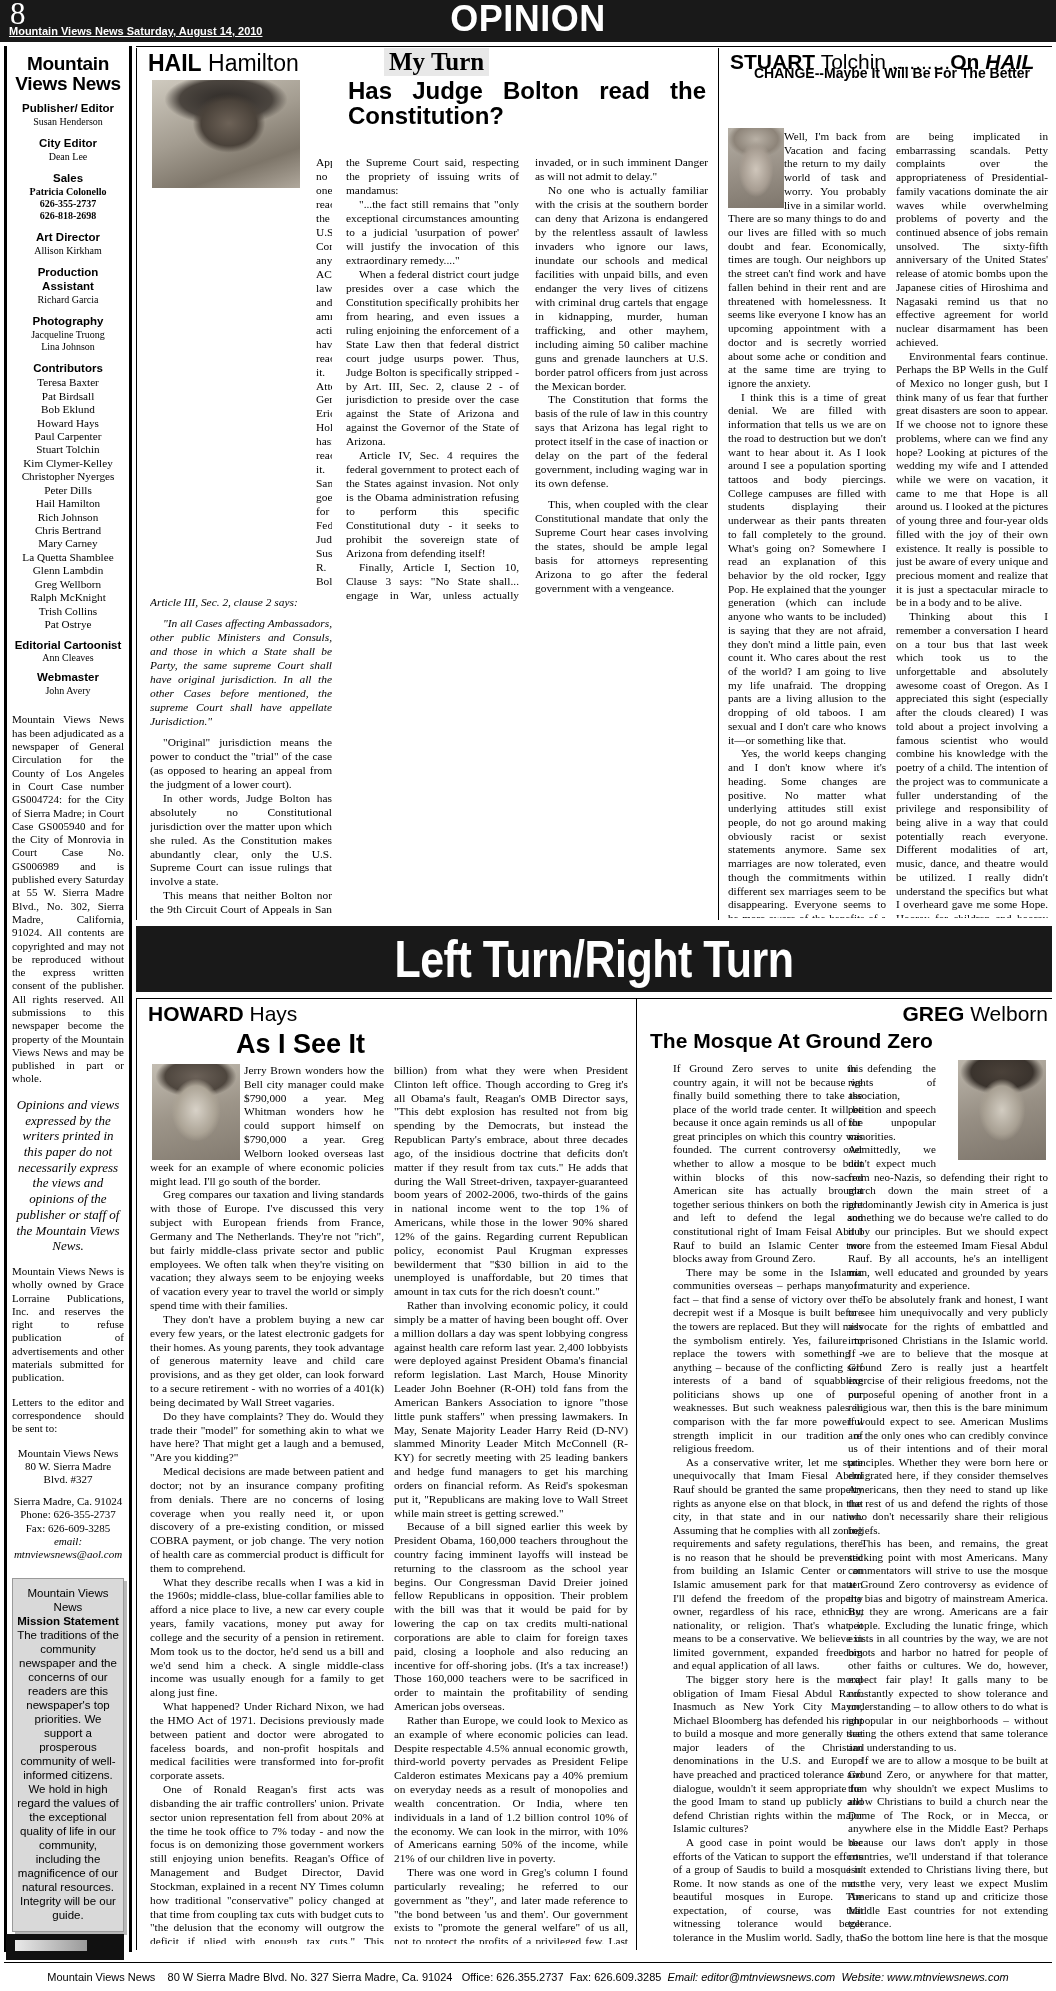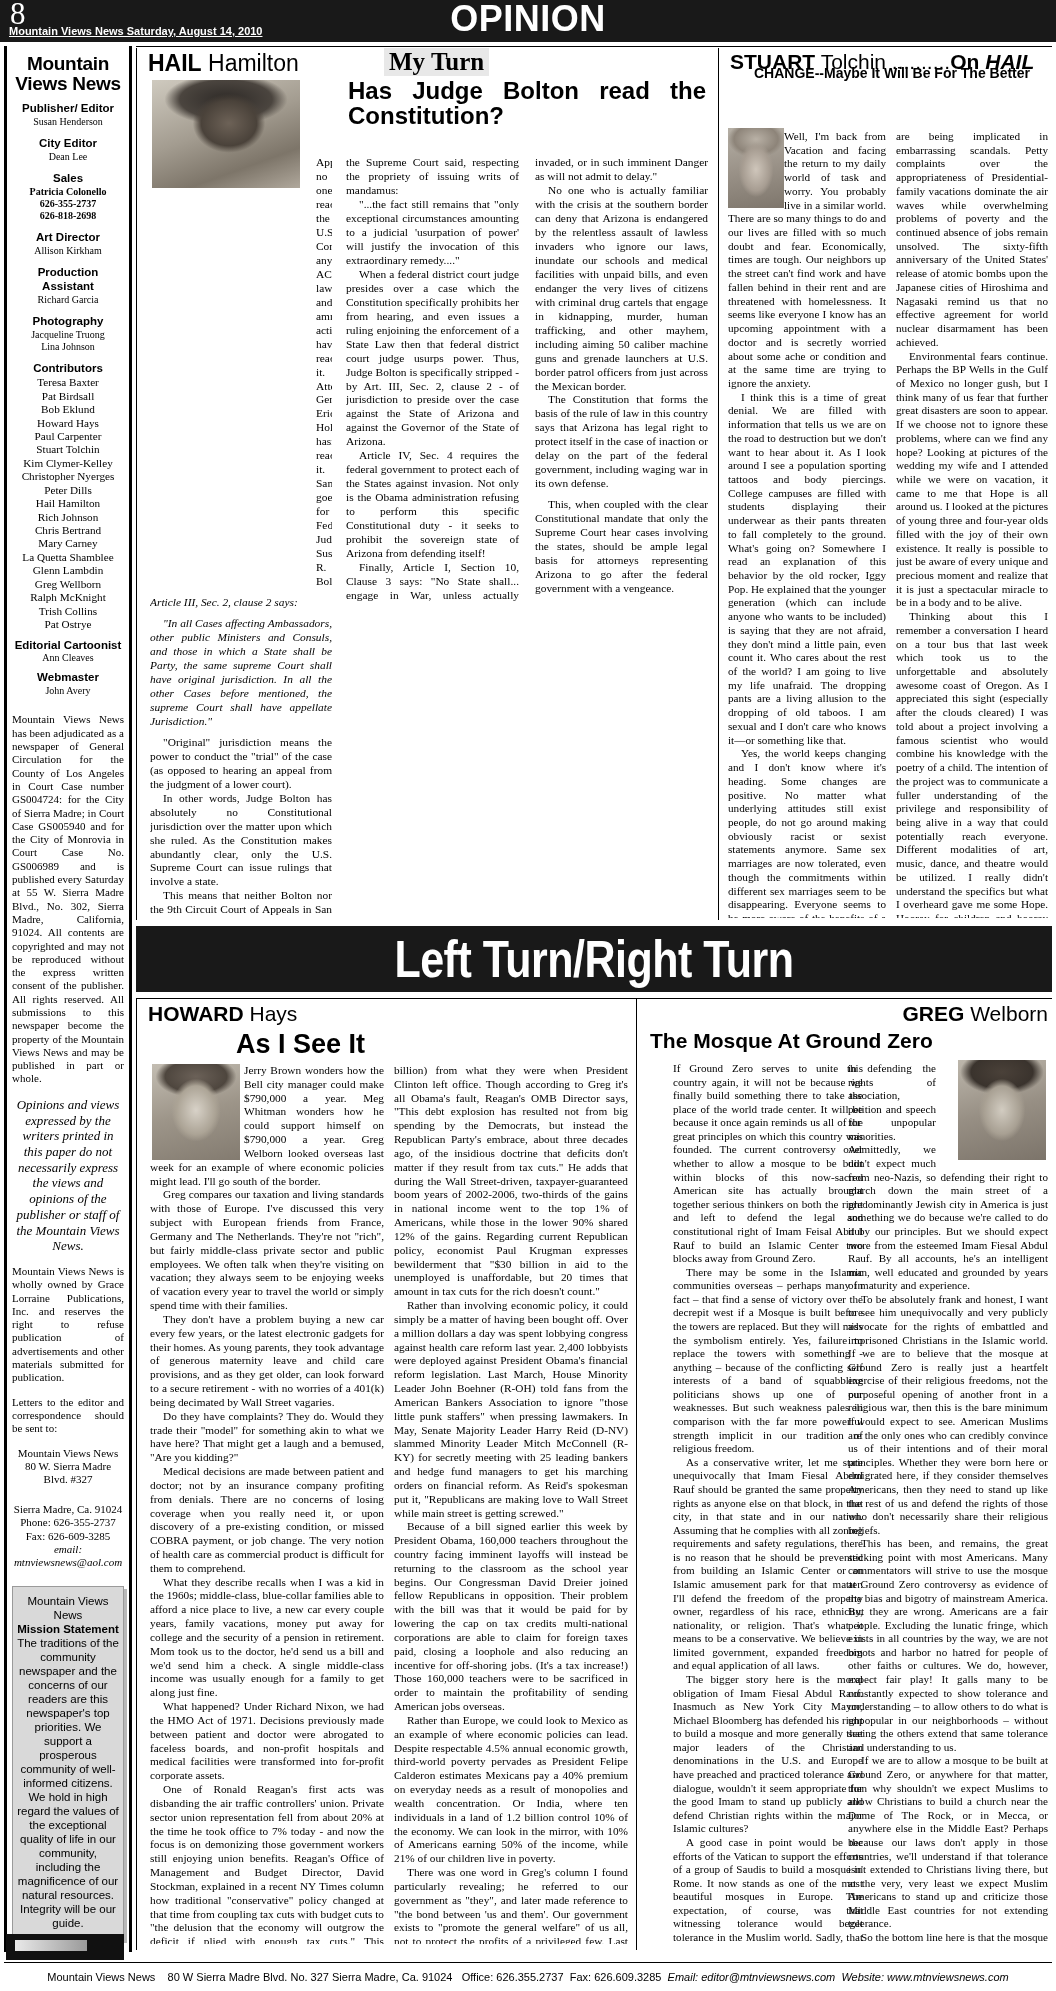--- a/index.html
+++ b/index.html
@@ -292,21 +292,21 @@
     <div class="sb-role tight">Webmaster</div>
     <div class="sb-name">John Avery</div>
 
     <div class="sb-legal">Mountain Views News has been adjudicated as a newspaper of General Circulation for the County of Los Angeles in Court Case number GS004724: for the City of Sierra Madre; in Court Case GS005940 and for the City of Monrovia in Court Case No. GS006989 and is published every Saturday at 55 W. Sierra Madre Blvd., No. 302, Sierra Madre, California, 91024. All contents are copyrighted and may not be reproduced without the express written consent of the publisher. All rights reserved. All submissions to this newspaper become the property of the Mountain Views News and may be published in part or whole.</div>
     <div class="sb-italic">Opinions and views expressed by the writers printed in this paper do not necessarily express the views and opinions of the publisher or staff of the Mountain Views News.</div>
     <div class="sb-block">Mountain Views News is wholly owned by Grace Lorraine Publications, Inc. and reserves the right to refuse publication of advertisements and other materials submitted for publication.</div>
     <div class="sb-block">Letters to the editor and correspondence should be sent to:</div>
 
     <div class="sb-center">Mountain Views News</div>
     <div class="sb-center" style="margin-top:0">80 W. Sierra Madre Blvd. #327</div>
-    <div class="sb-center" style="margin-top:16px">Sierra Madre, Ca.  91024</div>
+    <div class="sb-center" style="margin-top:8px">Sierra Madre, Ca.  91024</div>
     <div class="sb-center" style="margin-top:0">Phone: 626-355-2737</div>
     <div class="sb-center" style="margin-top:0">Fax: 626-609-3285</div>
     <div class="sb-center em" style="margin-top:0;font-style:italic">email:</div>
     <div class="sb-center em" style="margin-top:0;font-style:italic">mtnviewsnews@aol.com</div>
 
     <div class="mission-box">
       <div class="mission-title">Mountain Views</div>
       <div class="mission-title">News</div>
       <div class="mission-head">Mission Statement</div>
       <div>The traditions of the community newspaper and the concerns of our readers are this newspaper's top priorities.  We support a prosperous community of well-informed citizens.  We hold in high regard the values of the exceptional quality of life in our community, including the magnificence of our natural resources.  Integrity will be our guide.</div>

